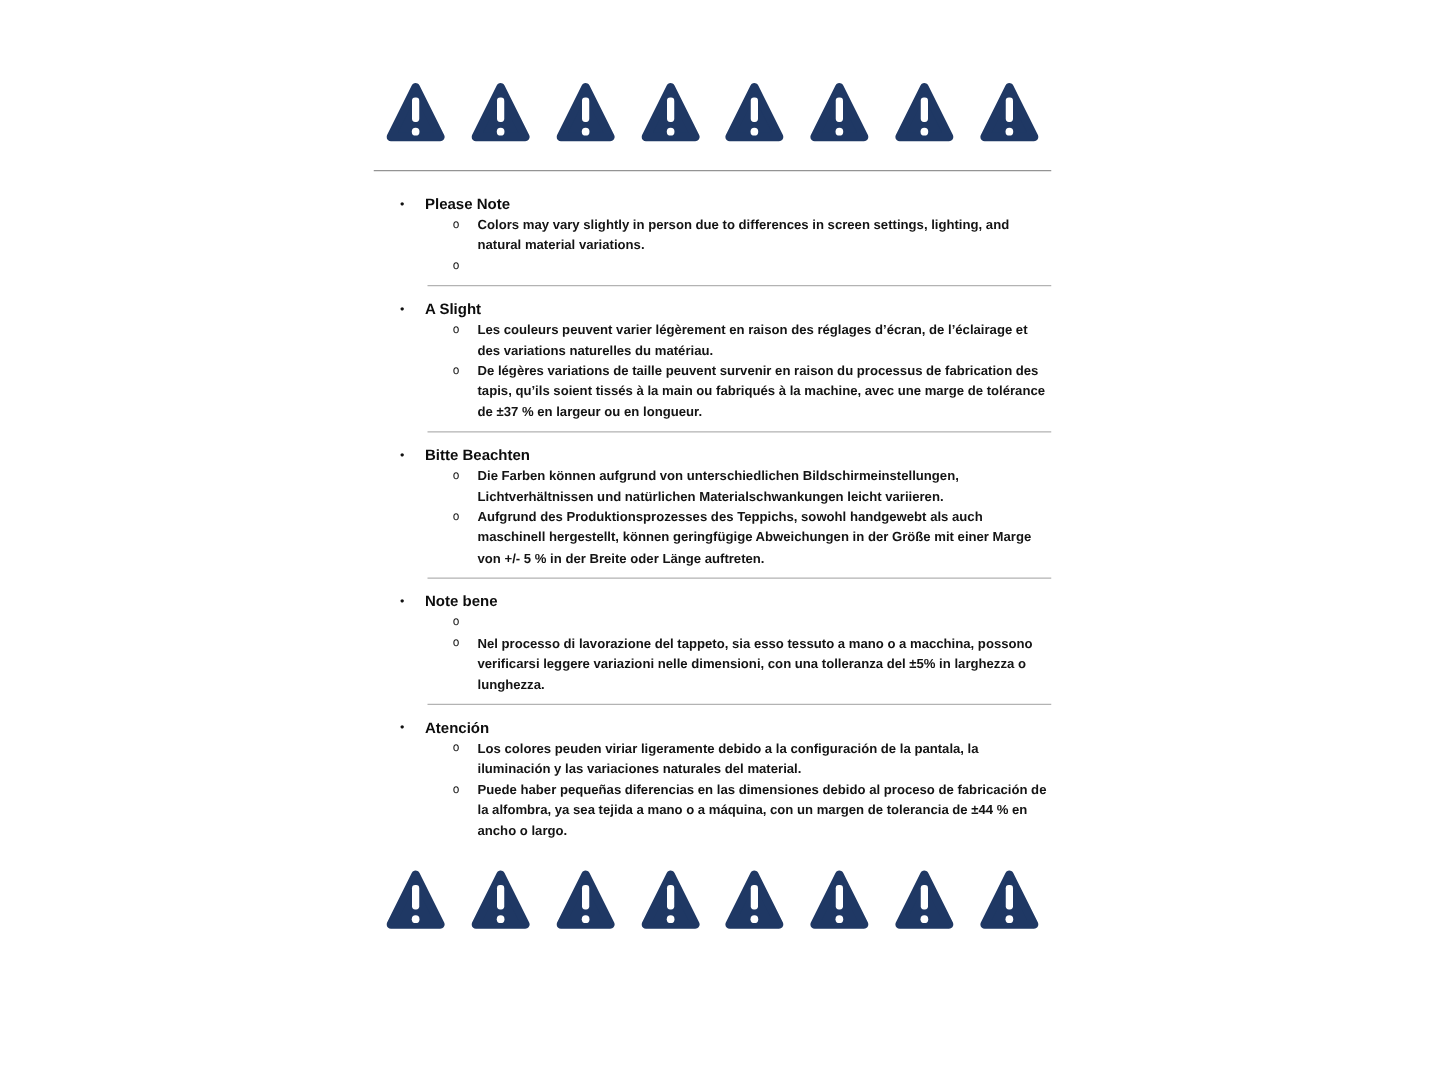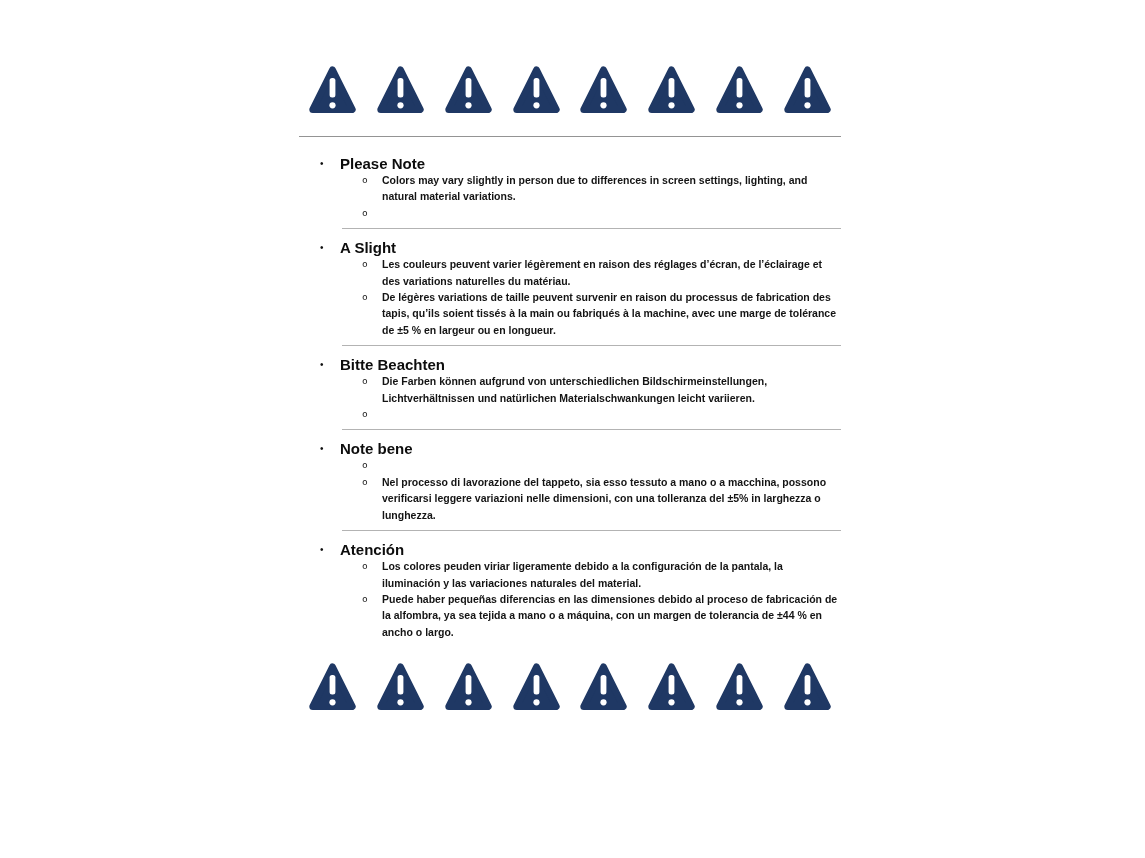--- a/index.html
+++ b/index.html
@@ -54,21 +54,21 @@
     padding-left: 21px;
   }
   .bullet {
     width: 20px;
     font-size: 10px;
     line-height: 15px;
     color: #111111;
   }
   .heading {
     margin: 0 0 1px 0;
-    font-size: 15px;
+    font-size: 12px;
     font-weight: bold;
     line-height: 15px;
     color: #0d0d0d;
   }
   .sub-item {
     display: flex;
     padding-left: 63px;
   }
   .sub-bullet {
     width: 20px;
@@ -163,36 +163,37 @@
       <div class="heading-row">
         <span class="bullet">•</span>
         <h3 class="heading">A Slight</h3>
       </div>
       <div class="sub-item">
         <span class="sub-bullet">o</span>
         <p>Les couleurs peuvent varier légèrement en raison des réglages d’écran, de l’éclairage et des variations naturelles du matériau.</p>
       </div>
       <div class="sub-item">
         <span class="sub-bullet">o</span>
-        <p>De légères variations de taille peuvent survenir en raison du processus de fabrication des tapis, qu’ils soient tissés à la main ou fabriqués à la machine, avec une marge de tolérance de ±5 % en largeur ou en longueur.</p>
+        <p>De légères variations de taille peuvent survenir en raison du processus de fabrication des tapis, qu’ils soient tissés à la main ou fabriqués à la machine, avec une marge de tolérance de ±37 % en largeur ou en longueur.</p>
       </div>
       <div class="section-divider"></div>
     </section>
 
     <section class="note-section">
       <div class="heading-row">
         <span class="bullet">•</span>
         <h3 class="heading">Bitte Beachten</h3>
       </div>
       <div class="sub-item">
         <span class="sub-bullet">o</span>
         <p>Die Farben können aufgrund von unterschiedlichen Bildschirmeinstellungen, Lichtverhältnissen und natürlichen Materialschwankungen leicht variieren.</p>
       </div>
       <div class="sub-item">
         <span class="sub-bullet">o</span>
+        <p>Aufgrund des Produktionsprozesses des Teppichs, sowohl handgewebt als auch maschinell hergestellt, können geringfügige Abweichungen in der Größe mit einer Marge von +/- 5 % in der Breite oder Länge auftreten.</p>
       </div>
       <div class="section-divider"></div>
     </section>
 
     <section class="note-section">
       <div class="heading-row">
         <span class="bullet">•</span>
         <h3 class="heading">Note bene</h3>
       </div>
       <div class="sub-item">

